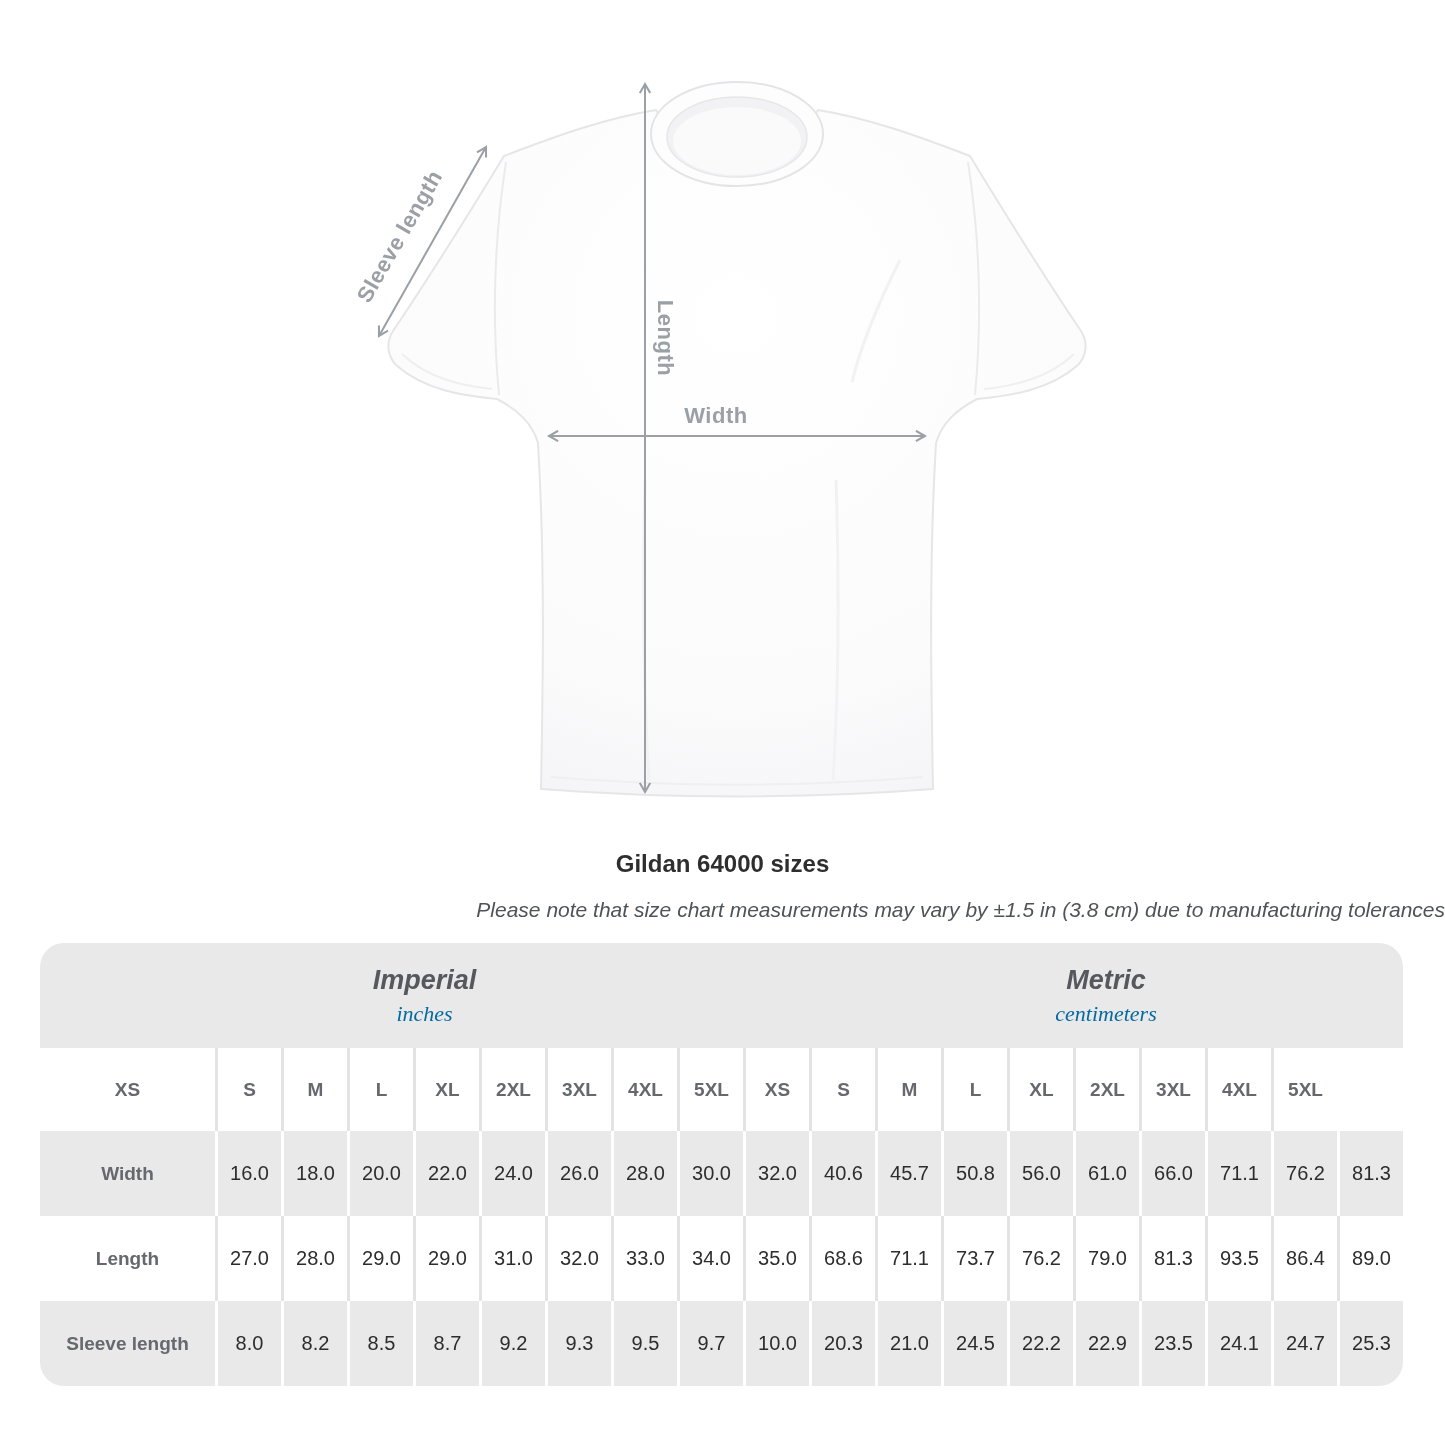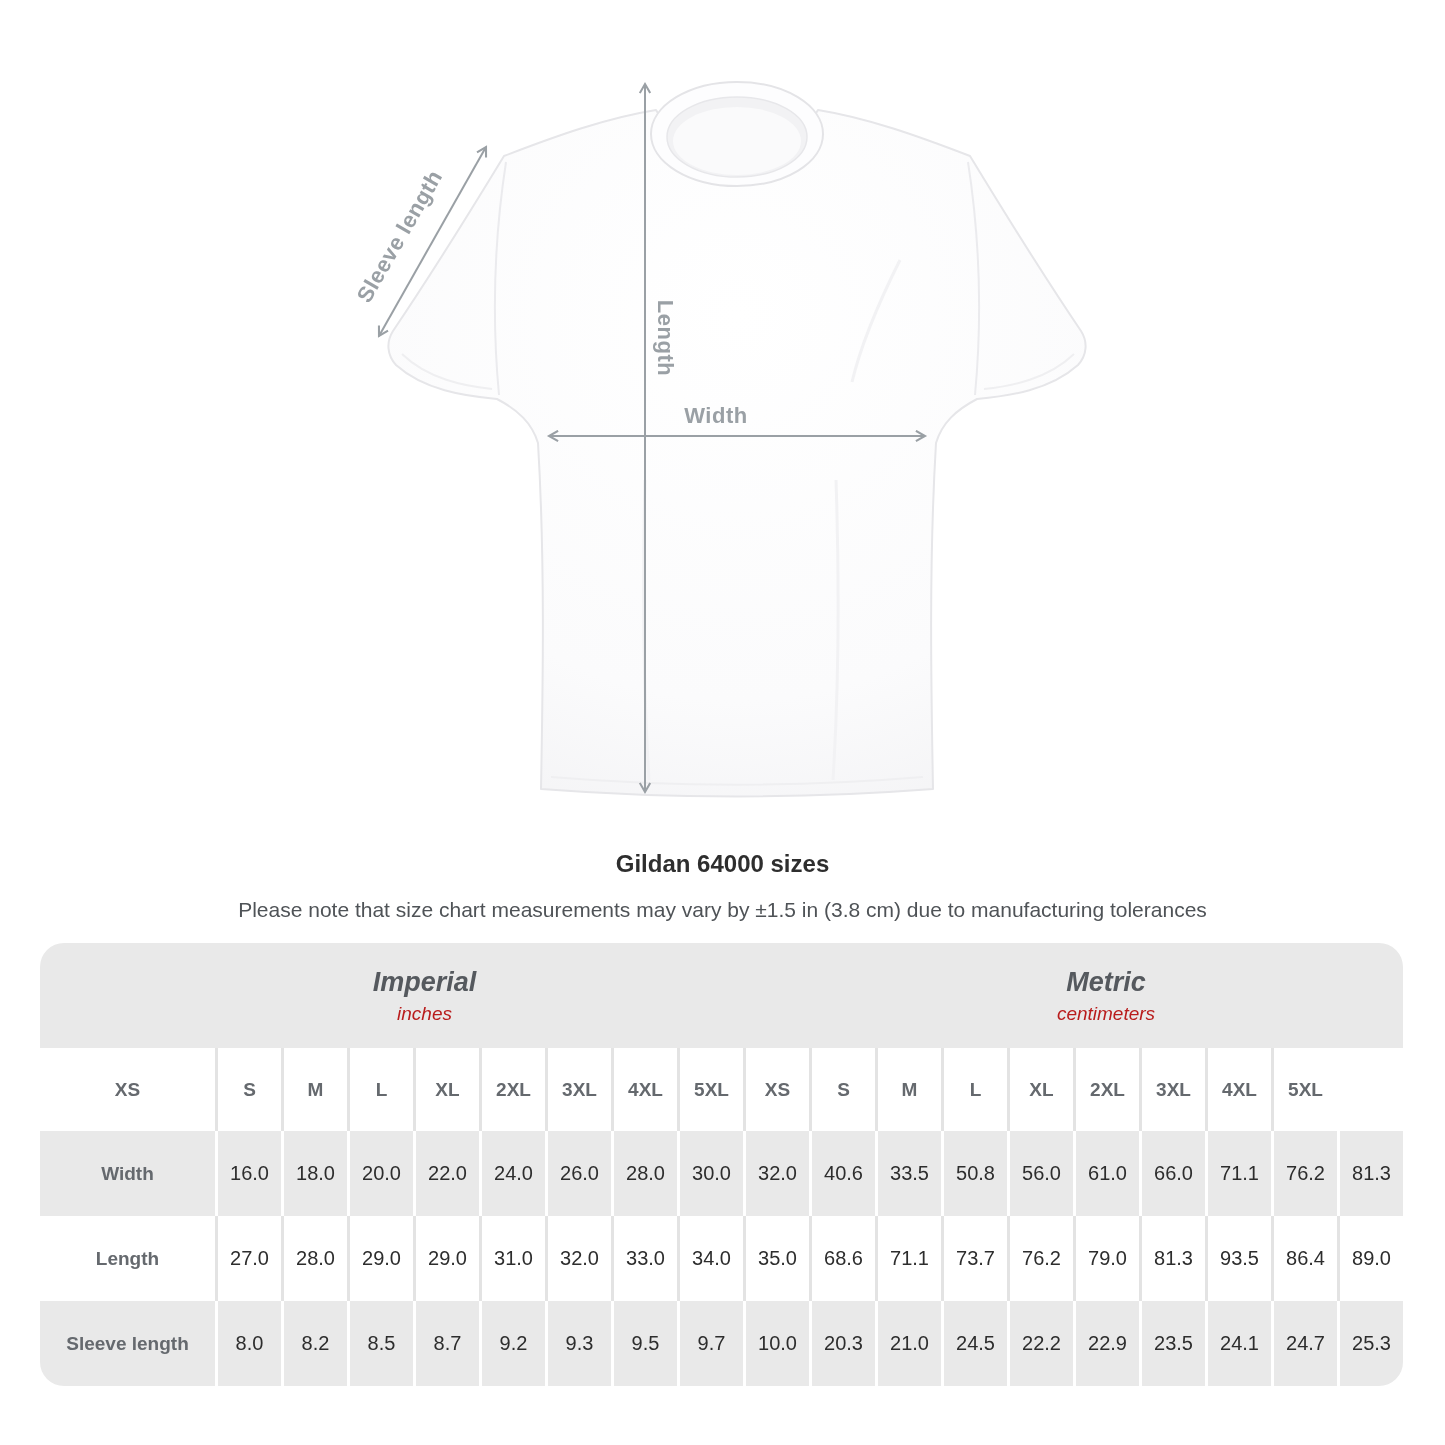--- a/index.html
+++ b/index.html
@@ -10,32 +10,32 @@
   html,body{margin:0;padding:0;background:#fff;}
   .stage{position:relative;width:1445px;height:1445px;background:#fff;overflow:hidden;
          font-family:"Liberation Sans",sans-serif;}
   
   .figure{position:absolute;left:0;top:0;width:1445px;height:840px;}
   .figlabel{font-family:"Liberation Sans",sans-serif;font-size:22px;font-weight:700;
             fill:var(--arrow);letter-spacing:.5px;}
   
   .title{position:absolute;left:0;right:0;top:850px;text-align:center;
          font-size:24px;font-weight:700;color:var(--title);}
-  .note{position:absolute;left:0;right:0;top:898px;text-align:center;
-        font-size:21px;color:var(--note);}
+  .note{position:absolute;left:0;right:0;top:898px;text-align:right;
+        font-size:21px;font-style:italic;color:var(--note);}
   
   .card{position:absolute;left:40px;top:943px;width:1363px;border-radius:24px;
         overflow:hidden;background:#fff;}
   .band{height:105px;display:grid;grid-template-columns:175px repeat(18,1fr);
         background:var(--band);}
   .band .sec{display:flex;flex-direction:column;justify-content:center;align-items:center;row-gap:5px;}
   .sec.imp{grid-column:1/11;}
   .sec.met{grid-column:11/20;}
   .sys{font-size:27px;font-weight:700;font-style:italic;color:#55595e;}
-  .unit{font-size:19px;font-style:italic;color:#b91c1c;}
+  .unit{font-size:22px;font-style:italic;color:#0369a1;font-family:Liberation Serif, serif;}
   .row{display:grid;grid-template-columns:175px repeat(18,1fr);height:85px;}
   .row.head{height:83px;}
   .row .c{display:flex;align-items:center;justify-content:center;
           font-size:20px;color:var(--text_dark);}
   .row .c + .c{border-left:3px solid var(--sep_light);}
   .row.alt{background:var(--band);}
   .row.alt .c + .c{border-left-color:var(--sep_alt);}
   .row.head .c, .row .c.lab{font-weight:700;font-size:19px;color:var(--text_gray);}
 </style>
 </head>
@@ -145,21 +145,21 @@
       <div class="c">16.0</div>
       <div class="c">18.0</div>
       <div class="c">20.0</div>
       <div class="c">22.0</div>
       <div class="c">24.0</div>
       <div class="c">26.0</div>
       <div class="c">28.0</div>
       <div class="c">30.0</div>
       <div class="c">32.0</div>
       <div class="c">40.6</div>
-      <div class="c">33.5</div>
+      <div class="c">45.7</div>
       <div class="c">50.8</div>
       <div class="c">56.0</div>
       <div class="c">61.0</div>
       <div class="c">66.0</div>
       <div class="c">71.1</div>
       <div class="c">76.2</div>
       <div class="c">81.3</div>
     </div>
 
     <div class="row">

